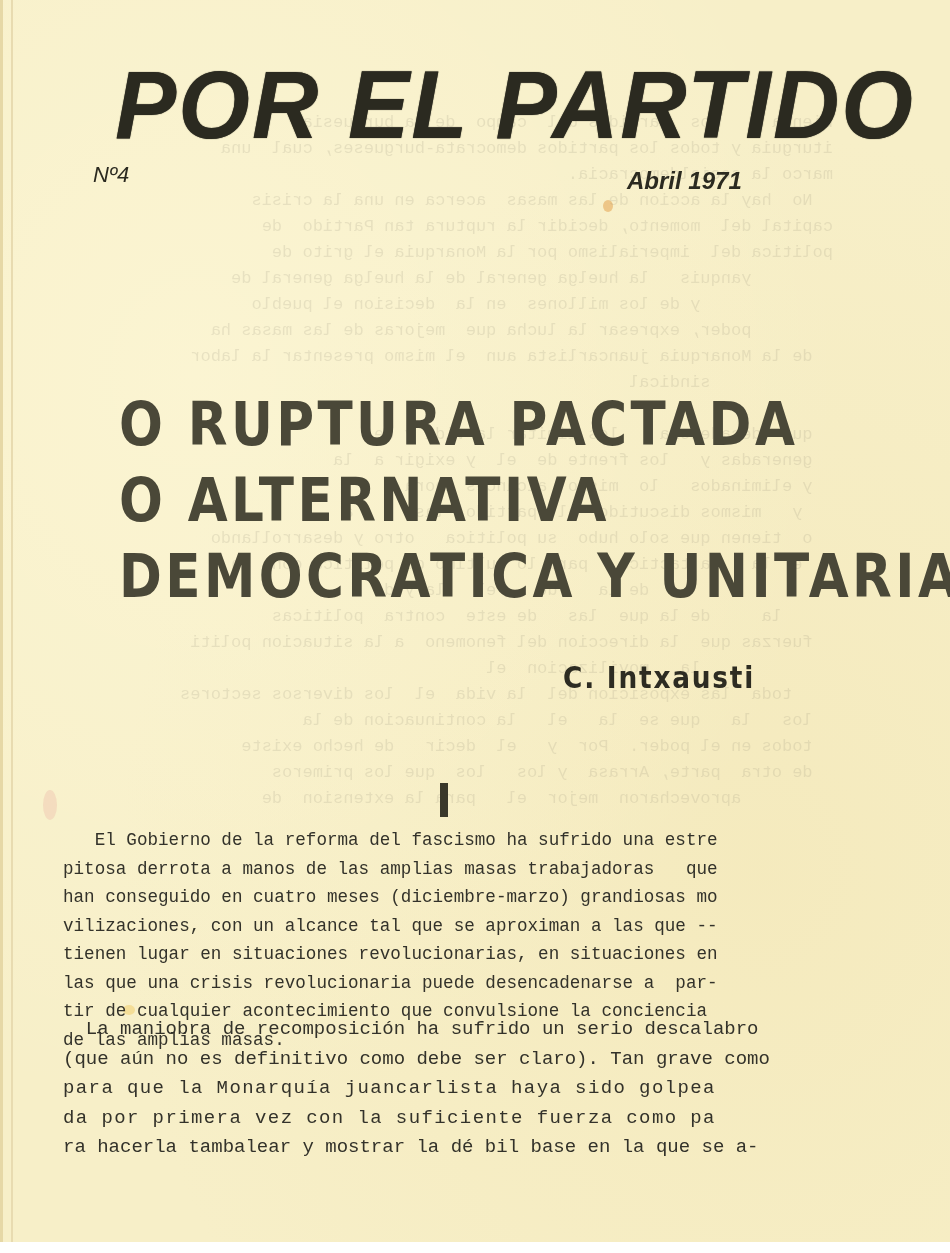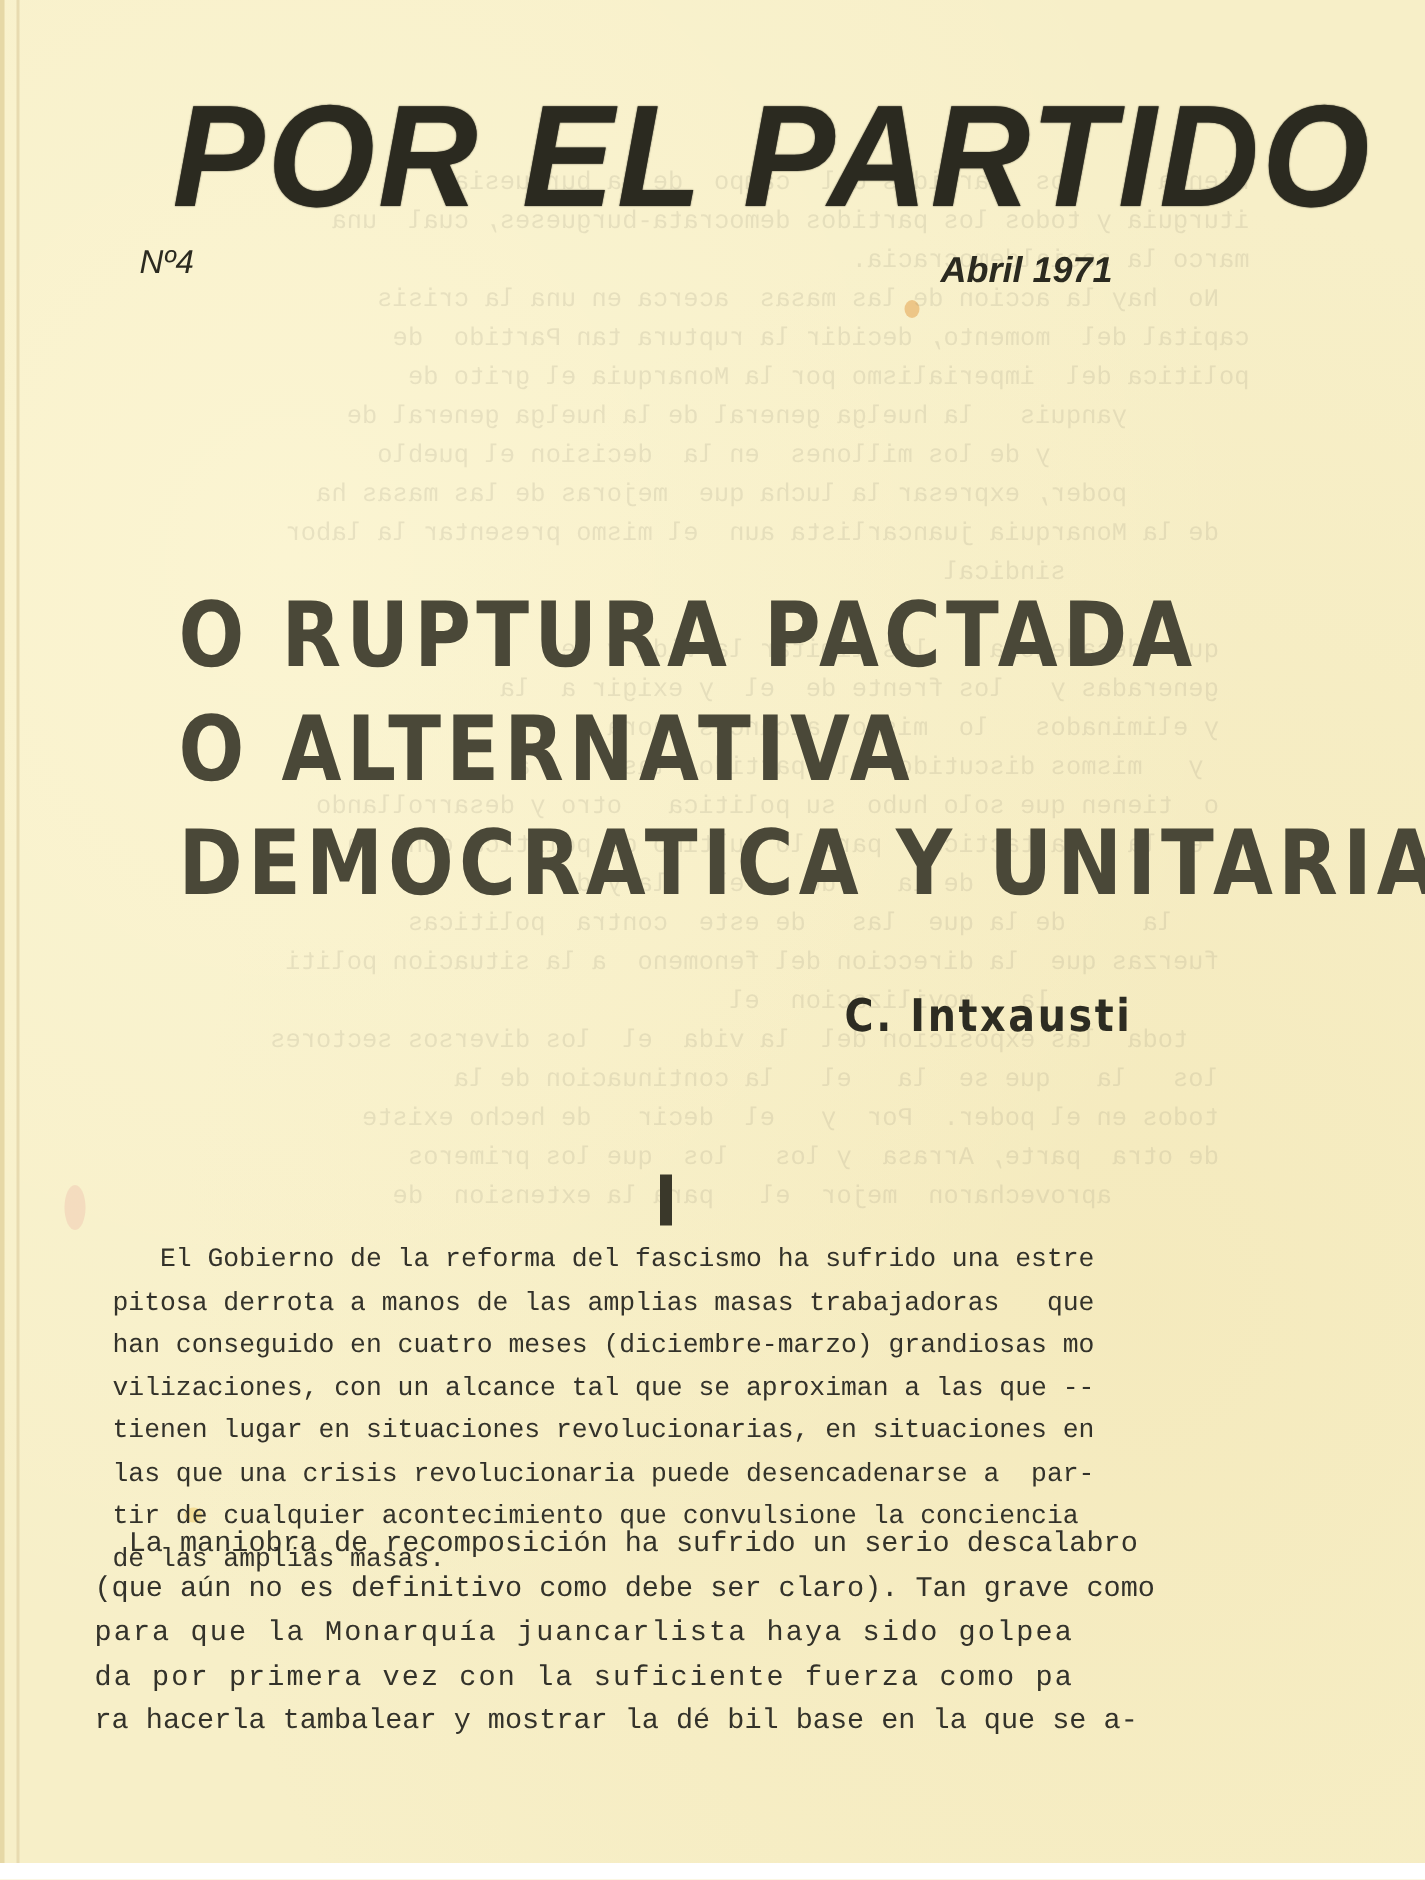--- a/index.html
+++ b/index.html
@@ -59,21 +59,21 @@
     font-size: 30px; color: #2d2c22; letter-spacing: 2px;
     transform: scaleX(0.88); transform-origin: left top;
   }
   .section-numeral {
     position: absolute; left: 437px; top: 783px;
     width: 8px; height: 34px; background: #3a382a;
   }
   .body-text {
     position: absolute; left: 60px; top: 826px; width: 790px;
     font-family: "Liberation Mono", monospace; font-size: 17.6px;
-    line-height: 28.5px; color: #33322a; white-space: pre; margin-left: 12px;
+    line-height: 28.5px; color: #33322a; white-space: pre;
   }
   .body-text .u { }
   .para2 { position: absolute; left: 60px; top: 1015px; width: 790px;
     font-family: "Liberation Mono", monospace; font-size: 19px;
     line-height: 29.5px; color: #33322a; white-space: pre; }
   .stain { position: absolute; border-radius: 50%; }
 </style>
 </head>
 <body>
 

